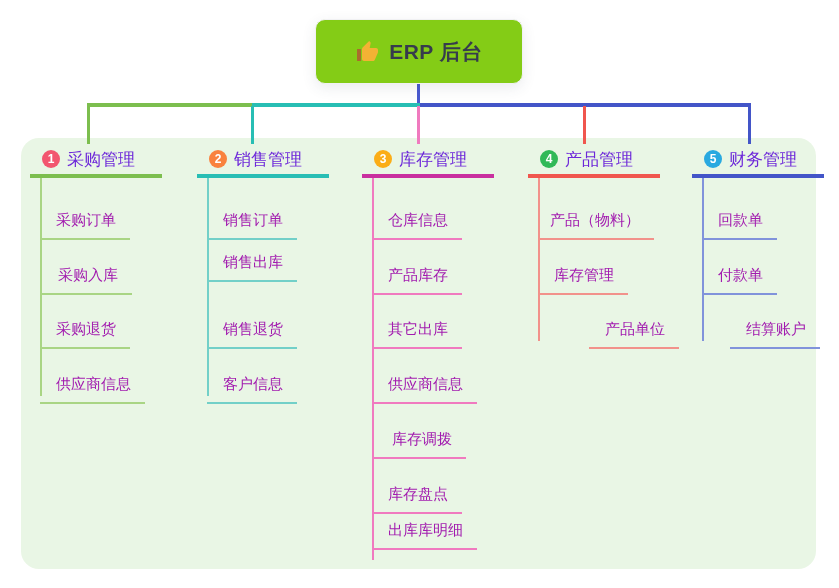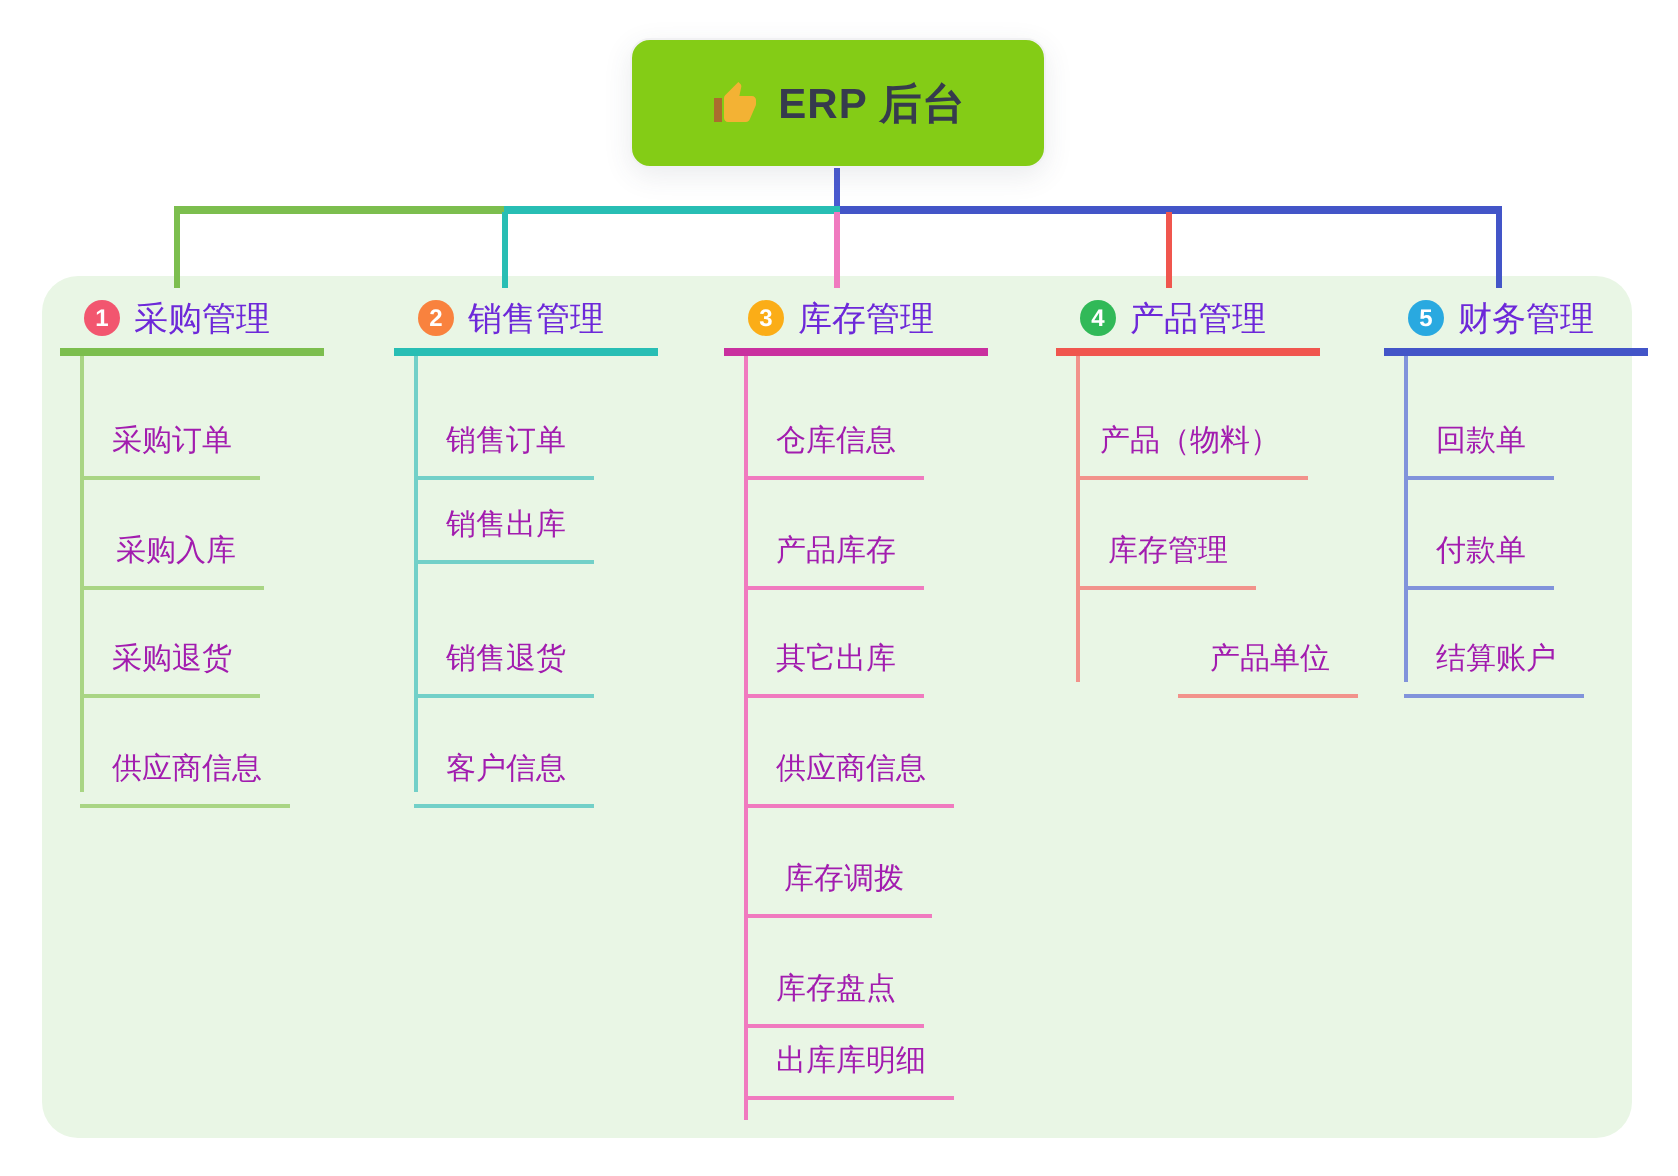--- a/index.html
+++ b/index.html
@@ -118,16 +118,16 @@
       <div class="child-node" style="left: 538px; top: 195px; border-bottom-color: rgb(242, 146, 139); padding-left: 12px;">产品（物料）</div>
       <div class="child-node" style="left: 538px; top: 249.7px; border-bottom-color: rgb(242, 146, 139);">库存管理</div>
       <div class="child-node" style="left: 553px; top: 304.4px; border-bottom-color: rgb(242, 146, 139); margin-left: 36px;">产品单位</div>
       <div class="branch-header" style="left: 692px; border-bottom-color: rgb(67, 85, 200);">
         <span class="badge" style="background: rgb(41, 169, 224);">5</span>
         <span class="branch-label">财务管理</span>
       </div>
       <div class="child-vline" style="left: 702px; top: 178px; height: 163.4px; background: rgb(129, 147, 219);"></div>
       <div class="child-node" style="left: 702px; top: 195px; border-bottom-color: rgb(129, 147, 219);">回款单</div>
       <div class="child-node" style="left: 702px; top: 249.7px; border-bottom-color: rgb(129, 147, 219); text-align: center;">付款单</div>
-      <div class="child-node" style="left: 702px; top: 304.4px; border-bottom-color: rgb(129, 147, 219);">结算账户</div>
+      <div class="child-node" style="left: 730px; top: 304.4px; border-bottom-color: rgb(129, 147, 219);">结算账户</div>
     </div>
 
 </div>
 
 </body></html>

